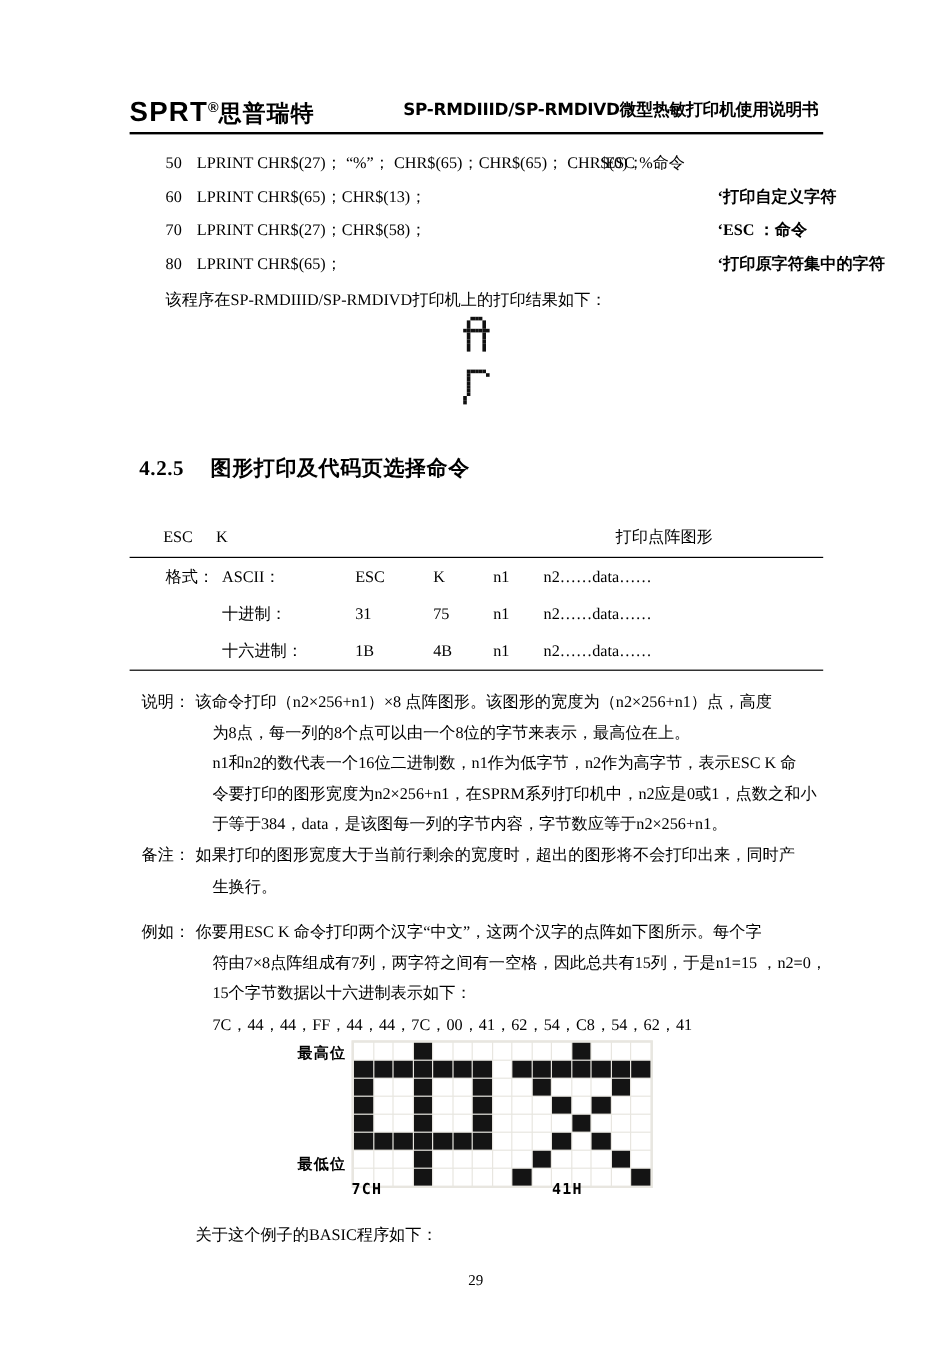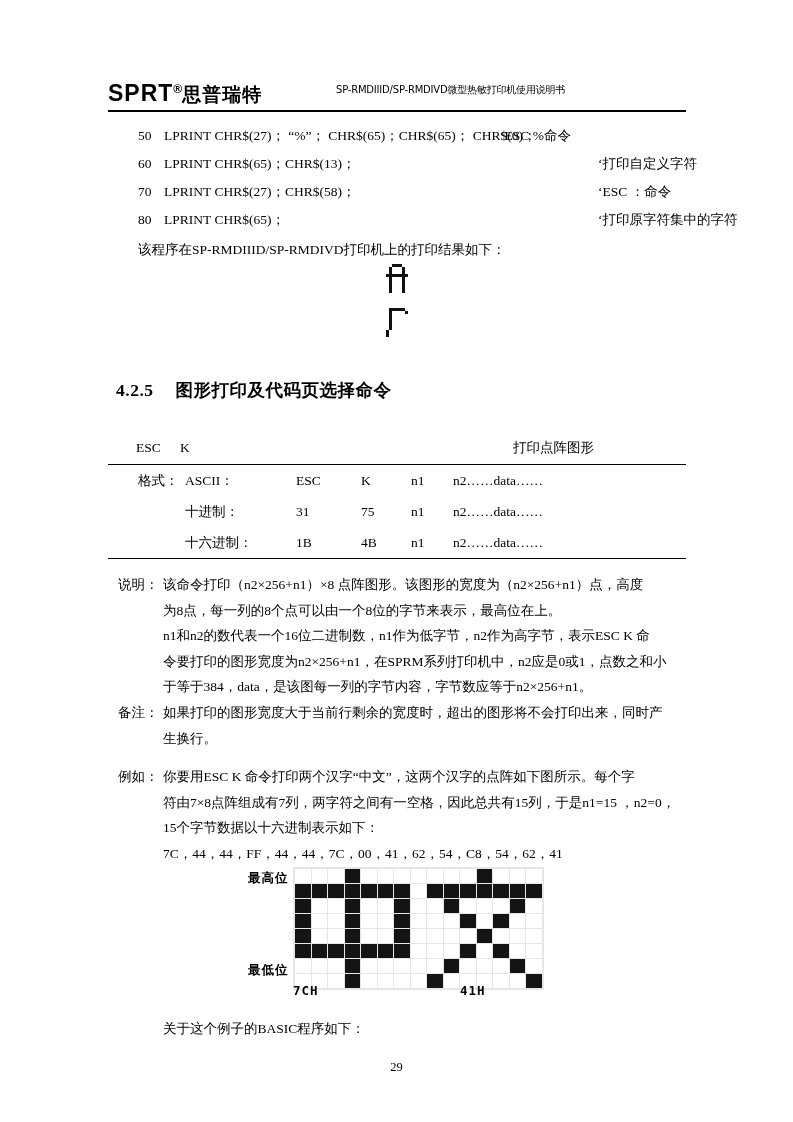--- a/index.html
+++ b/index.html
@@ -48,22 +48,22 @@
     font-family: "DejaVu Sans", "Liberation Sans", sans-serif;
     font-size: 19px;
     font-weight: bold;
     letter-spacing: 1px;
   }
   .header-title {
     position: absolute;
     left: 228px;
     top: 7px;
     font-family: "DejaVu Sans", "Liberation Sans", sans-serif;
-    font-weight: normal;
-    font-size: 10px;
+    font-weight: bold;
+    font-size: 14px;
     letter-spacing: -0.2px;
     white-space: nowrap;
   }
   .header-rule {
     position: absolute;
     left: 108px;
     top: 86px;
     width: 578px;
     height: 0;
     border-top: 2.5px solid #000;
@@ -84,21 +84,21 @@
     white-space: nowrap;
     line-height: 28px;
   }
   .code-line .num { display: inline-block; width: 26px; font-family: Liberation Serif, serif; }
   .code-line .stmt { display: inline-block; }
   .code-line .cmt {
     position: absolute;
     font-size: 13.5px;
   }
   .cmt-a { left: 362px; }
-  .cmt-b { left: 460px; }
+  .cmt-b { left: 460px; font-weight: bold; }
 
   .para-normal {
     position: absolute;
     font-size: 13.5px;
     line-height: 24px;
     white-space: nowrap;
   }
 
   
   .sample-area {
@@ -159,21 +159,21 @@
   .cmd-row .v1   { position: absolute; left: 188px; }
   .cmd-row .v2   { position: absolute; left: 253px; }
   .cmd-row .v3   { position: absolute; left: 303px; }
   .cmd-row .v4   { position: absolute; left: 345px; }
 
   
   .body-block { position: absolute; font-size: 13.5px; line-height: 25.5px; }
   .bp-row { position: relative; white-space: nowrap; height: 25.5px; }
   .bp-row .tag { position: absolute; left: 0; }
   .bp-row .txt { position: absolute; left: 45px; }
-  .bp-row .txt-ind { position: absolute; left: 45px; }
+  .bp-row .txt-ind { position: absolute; left: 59px; }
 
   
   .matrix-fig {
     position: absolute;
     left: 248px;
     top: 843px;
   }
   .lbl-high, .lbl-low {
     position: absolute;
     font-family: "DejaVu Sans", "Liberation Sans", sans-serif;

